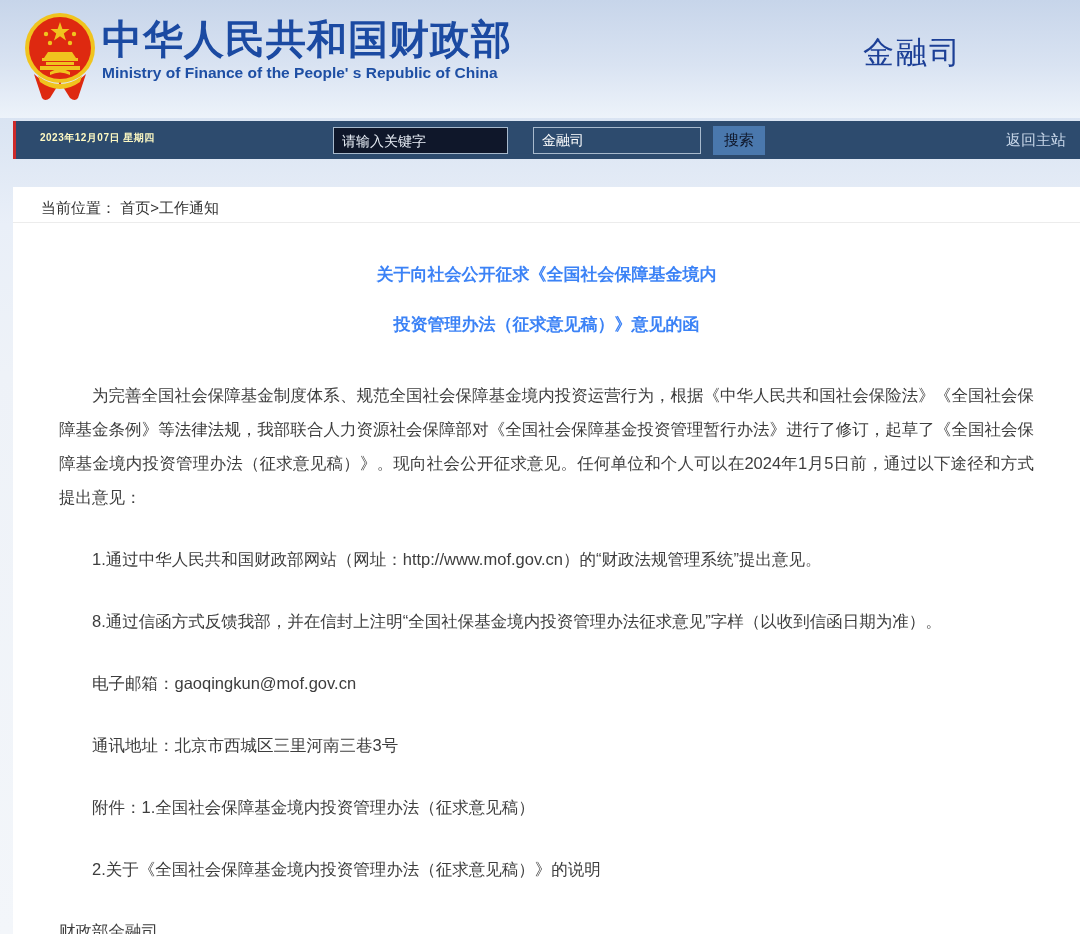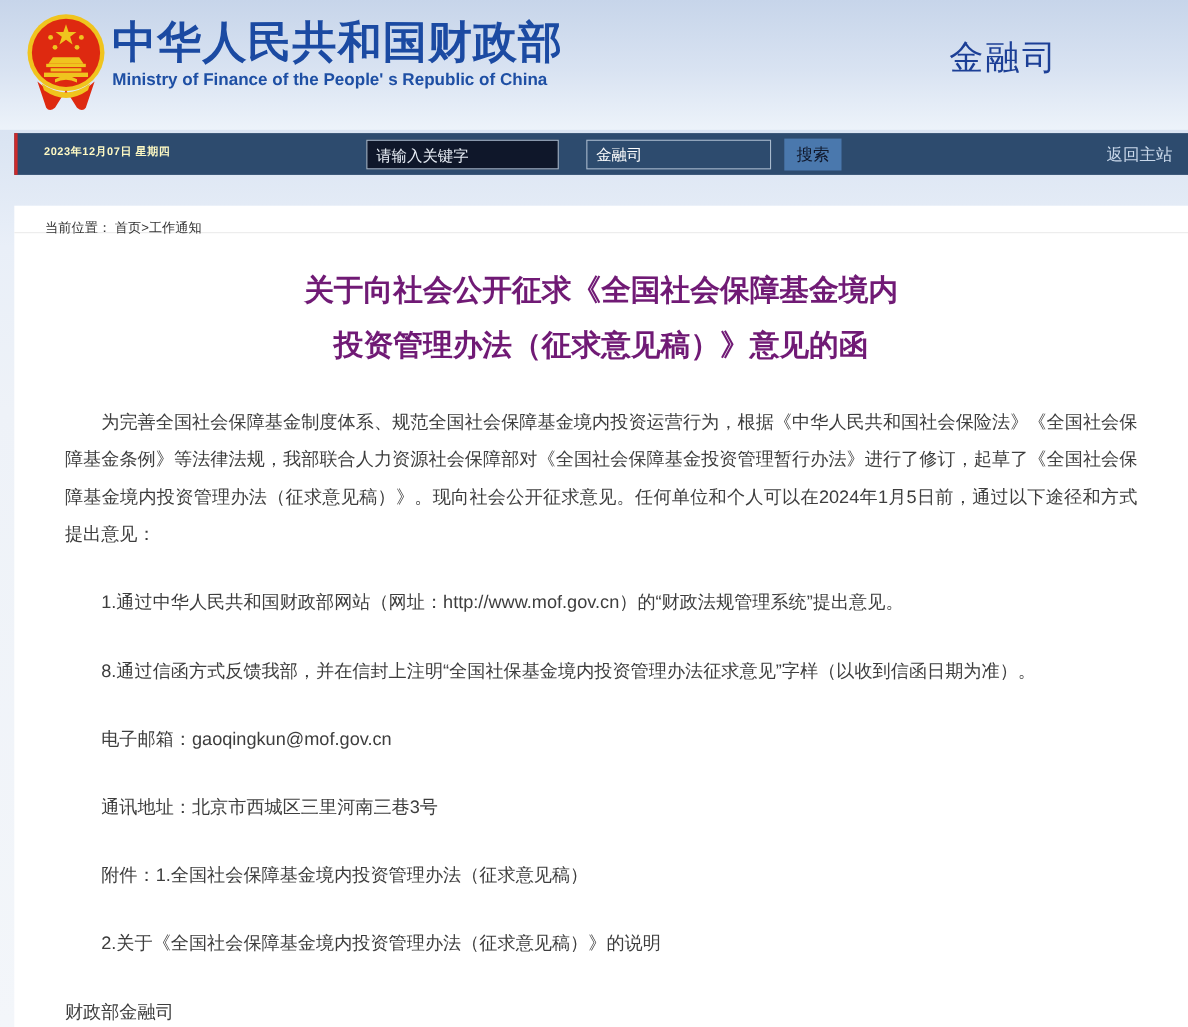--- a/index.html
+++ b/index.html
@@ -35,25 +35,25 @@
     line-height:25px; padding:0 8px; cursor:pointer; }
   .nav-search-btn { position:absolute; left:697px; top:5px; width:52px; height:29px;
     background:#4a78ad; border:none; color:#0f172a; font-size:15px; cursor:pointer;
     font-family:inherit; }
   .nav-back { position:absolute; right:14px; top:10px; font-size:15px; color:#c9d8ea;
     text-decoration:none; cursor:pointer; }
 
   
   .card { position:absolute; left:13px; top:187px; width:1067px; height:747px;
     background:#ffffff; }
-  .breadcrumb-row { height:25px; line-height:41px; padding-left:28px;
-    border-bottom:1px solid #ececec; font-size:12px; color:#333333; }
+  .breadcrumb-row { height:36px; line-height:41px; padding-left:28px;
+    border-bottom:1px solid #ececec; font-size:15px; color:#333333; }
 
   .article { padding:0 46px; }
-  .doc-title { text-align:center; font-size:27px; font-weight:bold; color:#701a75;
+  .doc-title { text-align:center; font-size:17px; font-weight:bold; color:#3b82f6;
     line-height:50px; margin-top:27px; }
   .doc-body { margin-top:4px; }
   .doc-body p { font-size:16.5px; color:#3d3d3d; line-height:34px; text-indent:2em;
     text-align:justify; margin:28px 0; }
   .sig-block { margin-top:16px; }
   .sig-line { font-size:16.5px; color:#3d3d3d; line-height:34px; text-align:left;
     margin:13px 0; padding-right:2px; }
 </style>
 </head>
 <body>

